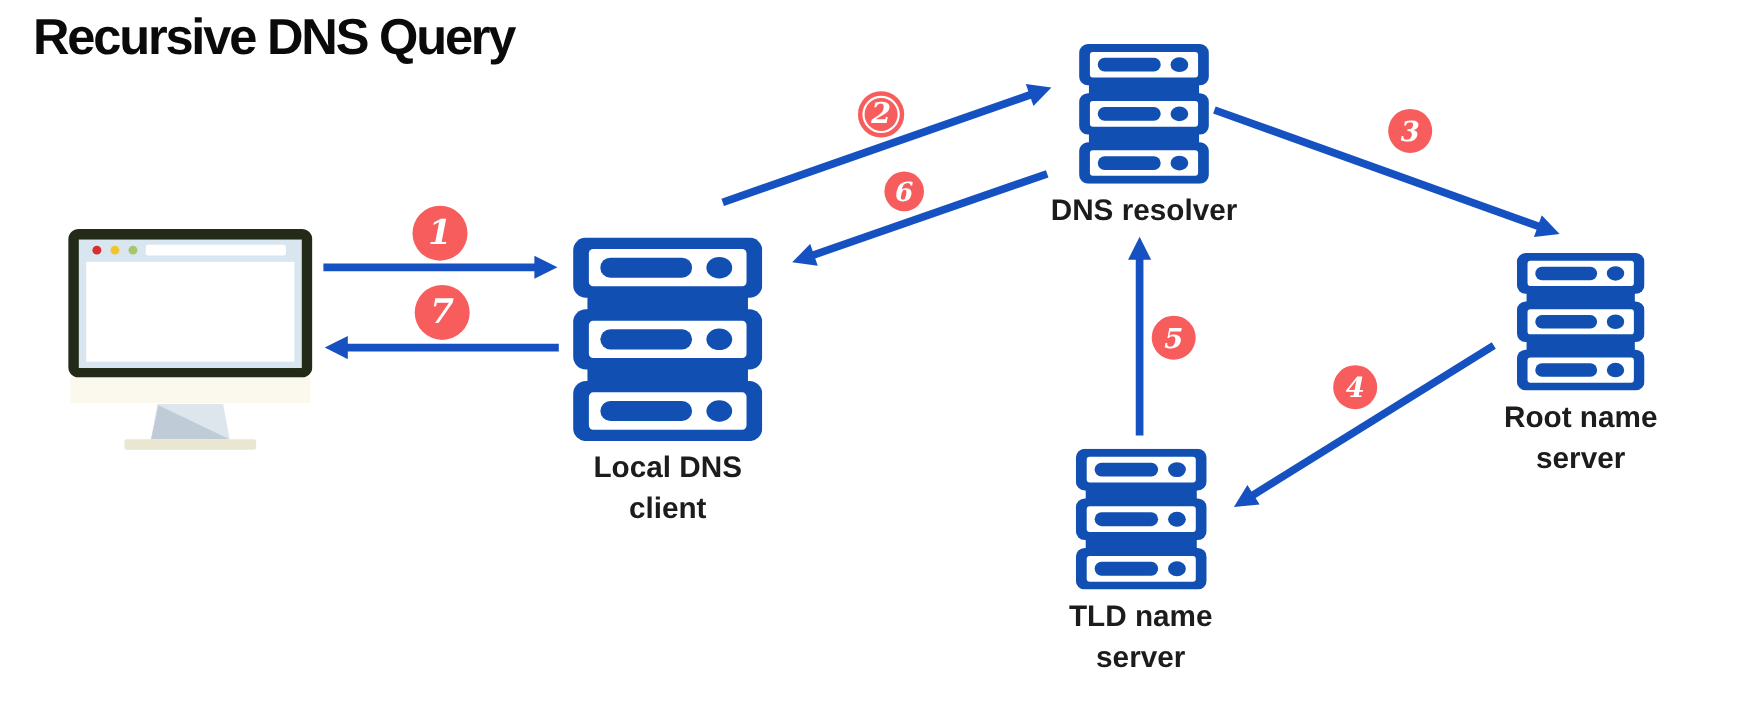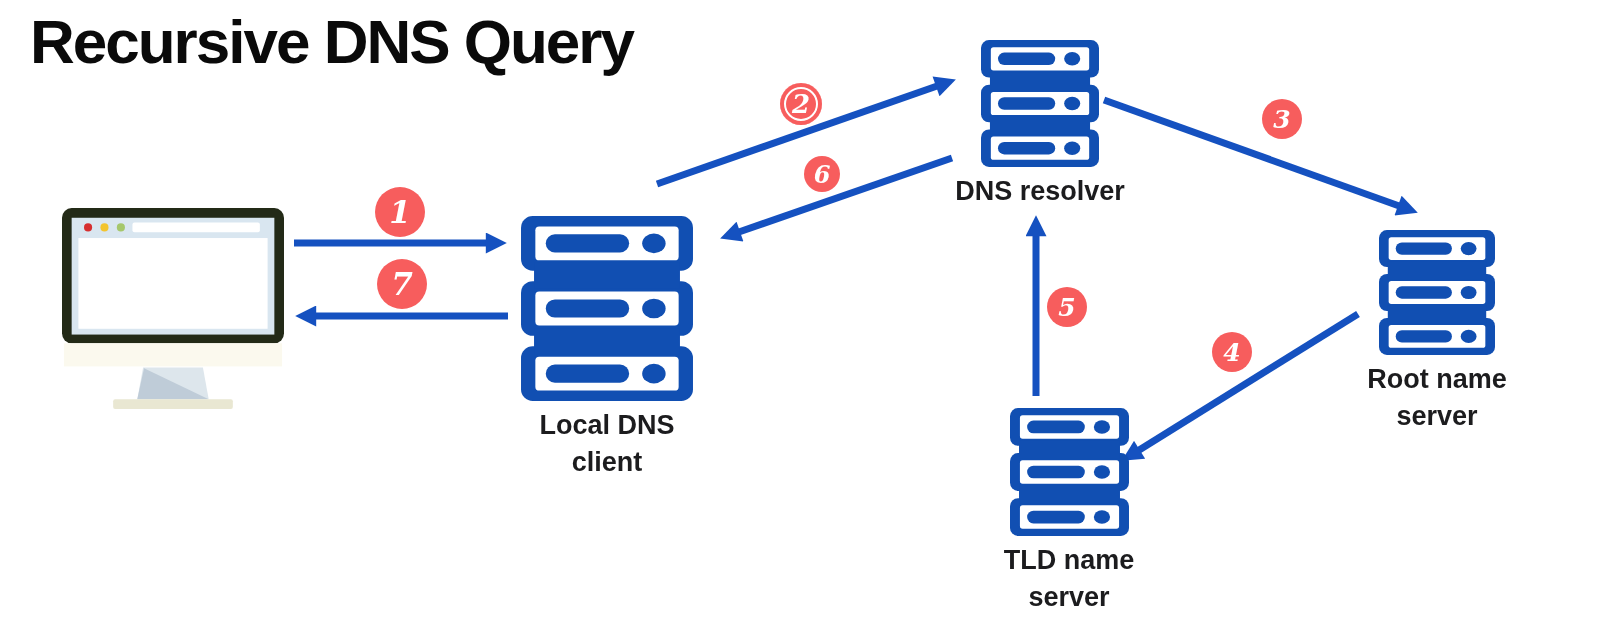--- a/index.html
+++ b/index.html
@@ -13,21 +13,21 @@
   html,body{background:#ffffff;}
   body{font-family:"Liberation Sans", sans-serif;}
   .canvas{
     position:relative;
     width:1600px;height:640px;
     background:#ffffff;
     overflow:hidden;
   }
   .title{
     position:absolute;left:30px;top:6px;
-    font-size:62px;font-weight:bold;letter-spacing:-2px;
+    font-size:46px;font-weight:bold;letter-spacing:-2px;
     color:var(--title-black);
     font-family:"Liberation Sans", sans-serif;
   }
   .arrows{position:absolute;left:0;top:0;width:1600px;height:640px;}
   .node{position:absolute;display:flex;flex-direction:column;align-items:center;}
   .node-label{
     margin-top:6px;
     font-size:27px;font-weight:bold;line-height:37px;
     color:var(--text-dark);text-align:center;white-space:pre-line;
   }
@@ -157,21 +157,21 @@
         <rect x="19" y="64" width="64" height="14" rx="7"></rect>
           <ellipse cx="102" cy="71" rx="9" ry="7.5"></ellipse>
         <rect x="19" y="114" width="64" height="14" rx="7"></rect>
           <ellipse cx="102" cy="121" rx="9" ry="7.5"></ellipse>
       </g>
     </svg>
     <div class="node-label">Root name
 server</div>
   </div>
 
-  <div class="node" style="left:958px;top:408px;width:222px;">
+  <div class="node" style="left:926px;top:408px;width:222px;">
     <svg class="server-svg" width="119" height="128" viewBox="0 0 132 142">
       <g fill="#114fb2">
         <rect x="0" y="0" width="132" height="42" rx="9"></rect>
         <rect x="0" y="50" width="132" height="42" rx="9"></rect>
         <rect x="0" y="100" width="132" height="42" rx="9"></rect>
         <rect x="10" y="36" width="112" height="20"></rect>
         <rect x="10" y="86" width="112" height="20"></rect>
       </g>
       <g fill="#ffffff">
         <rect x="11" y="8" width="110" height="26" rx="3"></rect>

